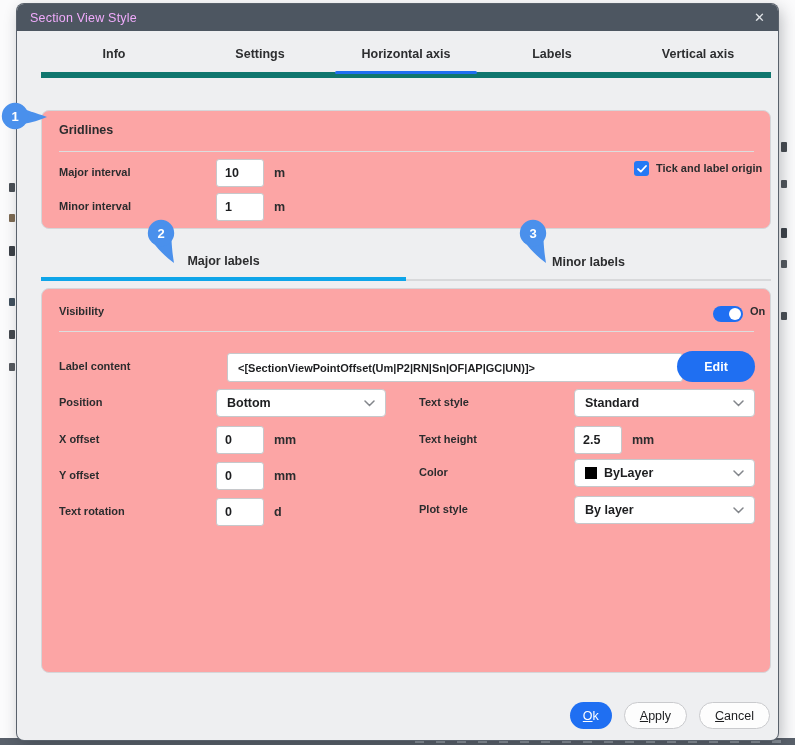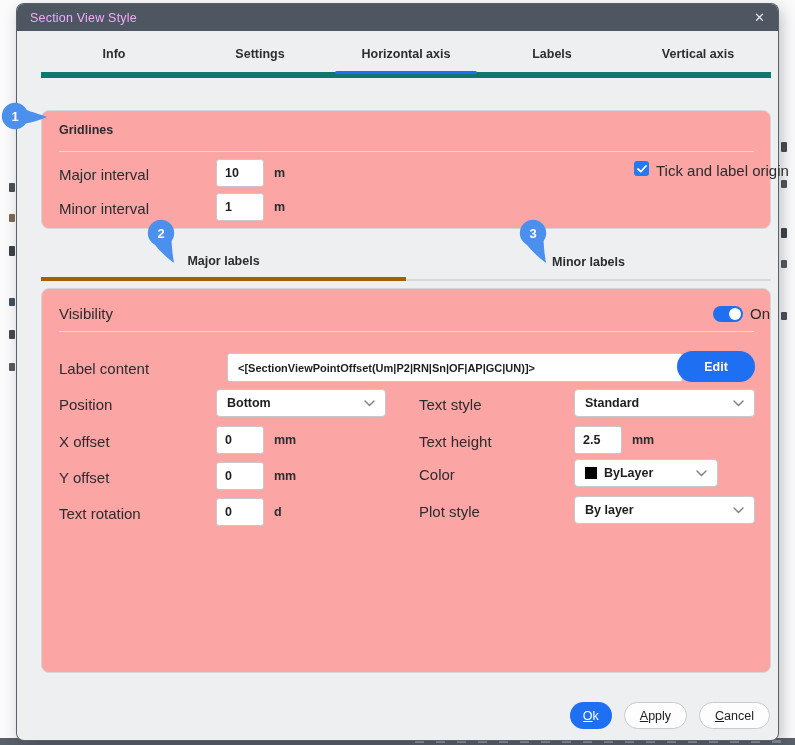--- a/index.html
+++ b/index.html
@@ -39,21 +39,21 @@
   .tab.active::after{content:"";position:absolute;left:2px;right:2px;bottom:-2px;height:3px;
         background:#1f6ff2;border-radius:2px;}
 
   
   .card{position:absolute;left:24px;width:730px;background:#fca5a5;border:1px solid #d5d6d9;
         border-radius:8px;box-sizing:border-box;}
   .card1{top:106px;height:119px;}
   .card2{top:284px;height:385px;}
   .group-title{position:absolute;left:17px;font-size:12.5px;font-weight:700;color:#2b2c2e;}
   .hdiv{position:absolute;left:17px;right:16px;height:1px;background:#dcddde;}
-  .flabel{position:absolute;font-size:15px;font-weight:400;color:#2b2c2e;white-space:nowrap;}
+  .flabel{position:absolute;font-size:11px;font-weight:700;color:#2b2c2e;white-space:nowrap;}
   .unit{position:absolute;font-size:12.5px;font-weight:700;color:#2b2c2e;}
   .tinput{position:absolute;width:48px;height:28px;border:1px solid #c6c8cb;border-radius:3px;
         background:#fff;font:700 12.5px "Liberation Sans",sans-serif;color:#1d1e20;
         padding:0 8px;box-sizing:border-box;outline:none;}
   .wide{width:456px;height:29px;font-size:11px;padding:6px 10px;margin-left:11px;}
 
   .checkbox{position:absolute;left:592px;top:50px;width:15px;height:15px;background:#2579f5;
         border-radius:3px;display:flex;align-items:center;justify-content:center;}
 
   .select{position:absolute;height:28px;width:170px;background:#fff;border:1px solid #c6c8cb;
@@ -67,21 +67,21 @@
   .knob{position:absolute;right:2px;top:2px;width:12px;height:12px;border-radius:50%;background:#fff;}
 
   .edit-btn{position:absolute;left:635px;top:62px;width:78px;height:31px;border-radius:16px;
         background:#1f6ff2;color:#fff;display:flex;align-items:center;justify-content:center;
         font-size:12.5px;font-weight:700;}
 
   
   .subtabs{position:absolute;left:24px;top:240px;width:730px;height:37px;display:flex;}
   .subtab{flex:1;display:flex;align-items:center;justify-content:center;font-size:12.5px;
         font-weight:700;color:#2c2d2f;border-bottom:2px solid #d8d9db;}
-  .subtab.active{border-bottom:4px solid #a16207;}
+  .subtab.active{border-bottom:4px solid #0ea5e9;}
 
   
   .footer{position:absolute;right:8px;top:698px;display:flex;gap:12px;align-items:center;}
   .btn{height:27px;border-radius:14px;display:flex;align-items:center;justify-content:center;
         font-size:12.5px;font-weight:400;padding:0 15px;box-sizing:border-box;}
   .btn span{display:block;}
   .btn span::first-letter{text-decoration:underline;}
   .btn.primary{background:#1f6ff2;color:#fff;padding:0 13px;}
   .btn.secondary{background:#fdfdfd;border:1px solid #c9cacd;color:#1d1e20;}
 
@@ -187,21 +187,21 @@
         <svg width="11" height="7" viewBox="0 0 11 7">
             <path d="M1 1 L5.5 5.5 L10 1" stroke="#83868b" stroke-width="1.5" fill="none" stroke-linecap="round"></path>
           </svg>
       </div>
 
       <div class="flabel" style="left:377px;top:144px">Text height</div>
       <input class="tinput" style="left: 532px; top: 137px;" value="2.5">
       <div class="unit" style="left:590px;top:144px">mm</div>
 
       <div class="flabel" style="left:377px;top:177px">Color</div>
-      <div class="select" style="left:532px;top:170px;width:144px">
+      <div class="select" style="left:532px;top:170px;width:181px">
         <span class="val">
             <span class="swatch"></span>
             <span>ByLayer</span>
           </span>
         <svg width="11" height="7" viewBox="0 0 11 7">
             <path d="M1 1 L5.5 5.5 L10 1" stroke="#83868b" stroke-width="1.5" fill="none" stroke-linecap="round"></path>
           </svg>
       </div>
 
       <div class="flabel" style="left:377px;top:214px">Plot style</div>

